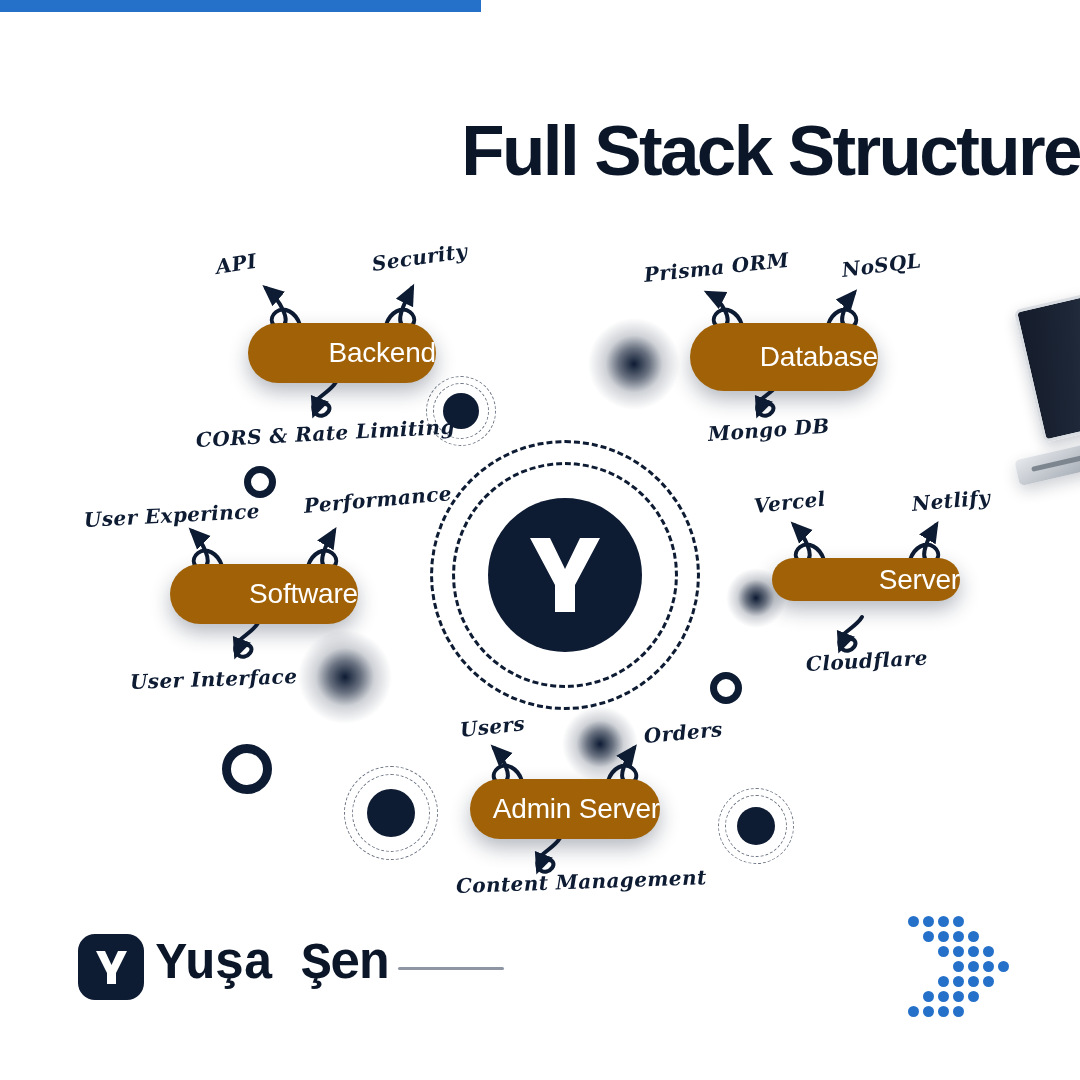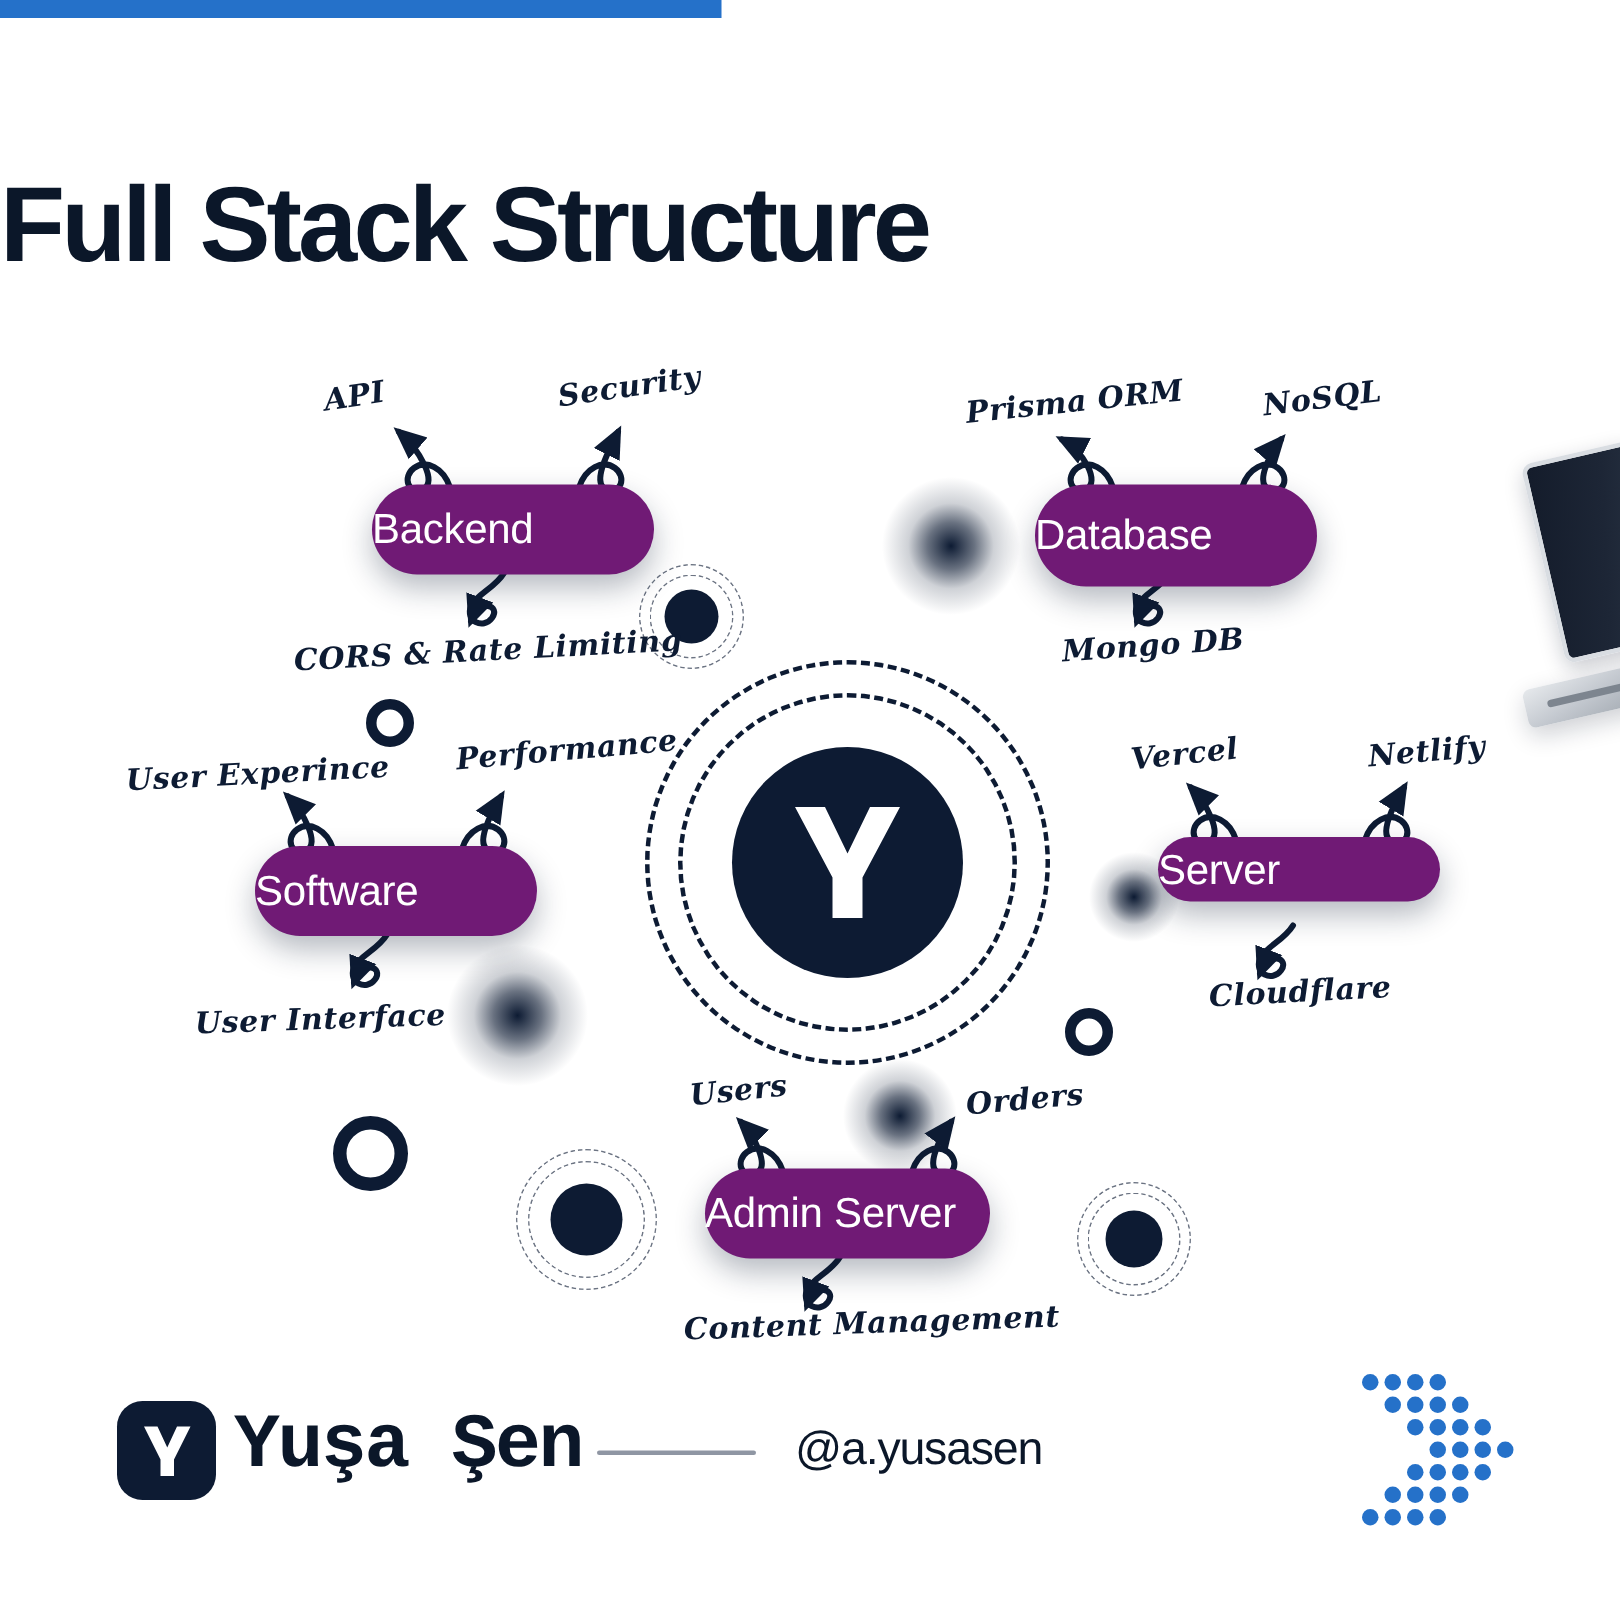--- a/index.html
+++ b/index.html
@@ -19,21 +19,21 @@
   }
 
   
   .eyebrow{
     position:absolute;left:78px;top:46px;
     font-size:27px;font-weight:400;letter-spacing:-0.4px;
     color:#121f38;white-space:nowrap;
   }
   .maintitle{
     position:absolute;left:0;top:110px;width:1080px;
-    text-align:left;
+    text-align:right;
     font-size:71px;font-weight:700;letter-spacing:-2.6px;
     color:#0b1729;white-space:nowrap;
   }
 
   
   .device{position:absolute;right:-6px;top:300px;width:90px;height:210px;}
   .dev-screen{
     position:absolute;right:-18px;top:0;width:70px;height:130px;
     background:linear-gradient(100deg,#141c2b 0%,#1d2636 55%,#2a3545 100%);
     border:3px solid #d9dde2;border-radius:7px;
@@ -74,23 +74,23 @@
   .center-disc{
     position:absolute;left:58px;top:58px;width:154px;height:154px;
     border-radius:50%;background:#0d1b33;
     display:flex;align-items:center;justify-content:center;
   }
   .center-disc svg{width:74px;height:80px;display:block;}
 
   
   .node{
     position:absolute;
-    background:#701a75;color:#ffffff;
+    background:#a16207;color:#ffffff;
     border-radius:40px;
-    display:flex;align-items:center;justify-content:flex-start;
+    display:flex;align-items:center;justify-content:flex-end;
     font-size:28px;font-weight:400;letter-spacing:-0.2px;
     box-shadow:0 9px 20px rgba(13,27,51,.30);
     white-space:nowrap;
     z-index:6;
   }
 
   
   .hand{
     position:absolute;
     font-family:"DejaVu Serif", serif;
@@ -245,21 +245,20 @@
   <div class="hand" style="left:456px;top:874px;transform:rotate(-2deg);">Content Management</div>
 
   <div class="footer">
     <div class="brand-mark">
       <svg viewBox="0 0 33 37" aria-hidden="true">
         <path d="M1 2 H10 L16.5 16 L23 2 H32 L21 24 V35 H12 V24 Z" fill="#ffffff"></path>
       </svg>
     </div>
     <div class="brand-name">Yuşa Şen</div>
     <div class="divider"></div>
-    <div class="handle">@a.yusasen</div>
   </div>
 
   <div class="dotlogo" id="dotlogo">
       <i style="left: 0px; top: 0px;"></i>
       <i style="left: 15px; top: 0px;"></i>
       <i style="left: 30px; top: 0px;"></i>
       <i style="left: 45px; top: 0px;"></i>
       <i style="left: 15px; top: 15px;"></i>
       <i style="left: 30px; top: 15px;"></i>
       <i style="left: 45px; top: 15px;"></i>

